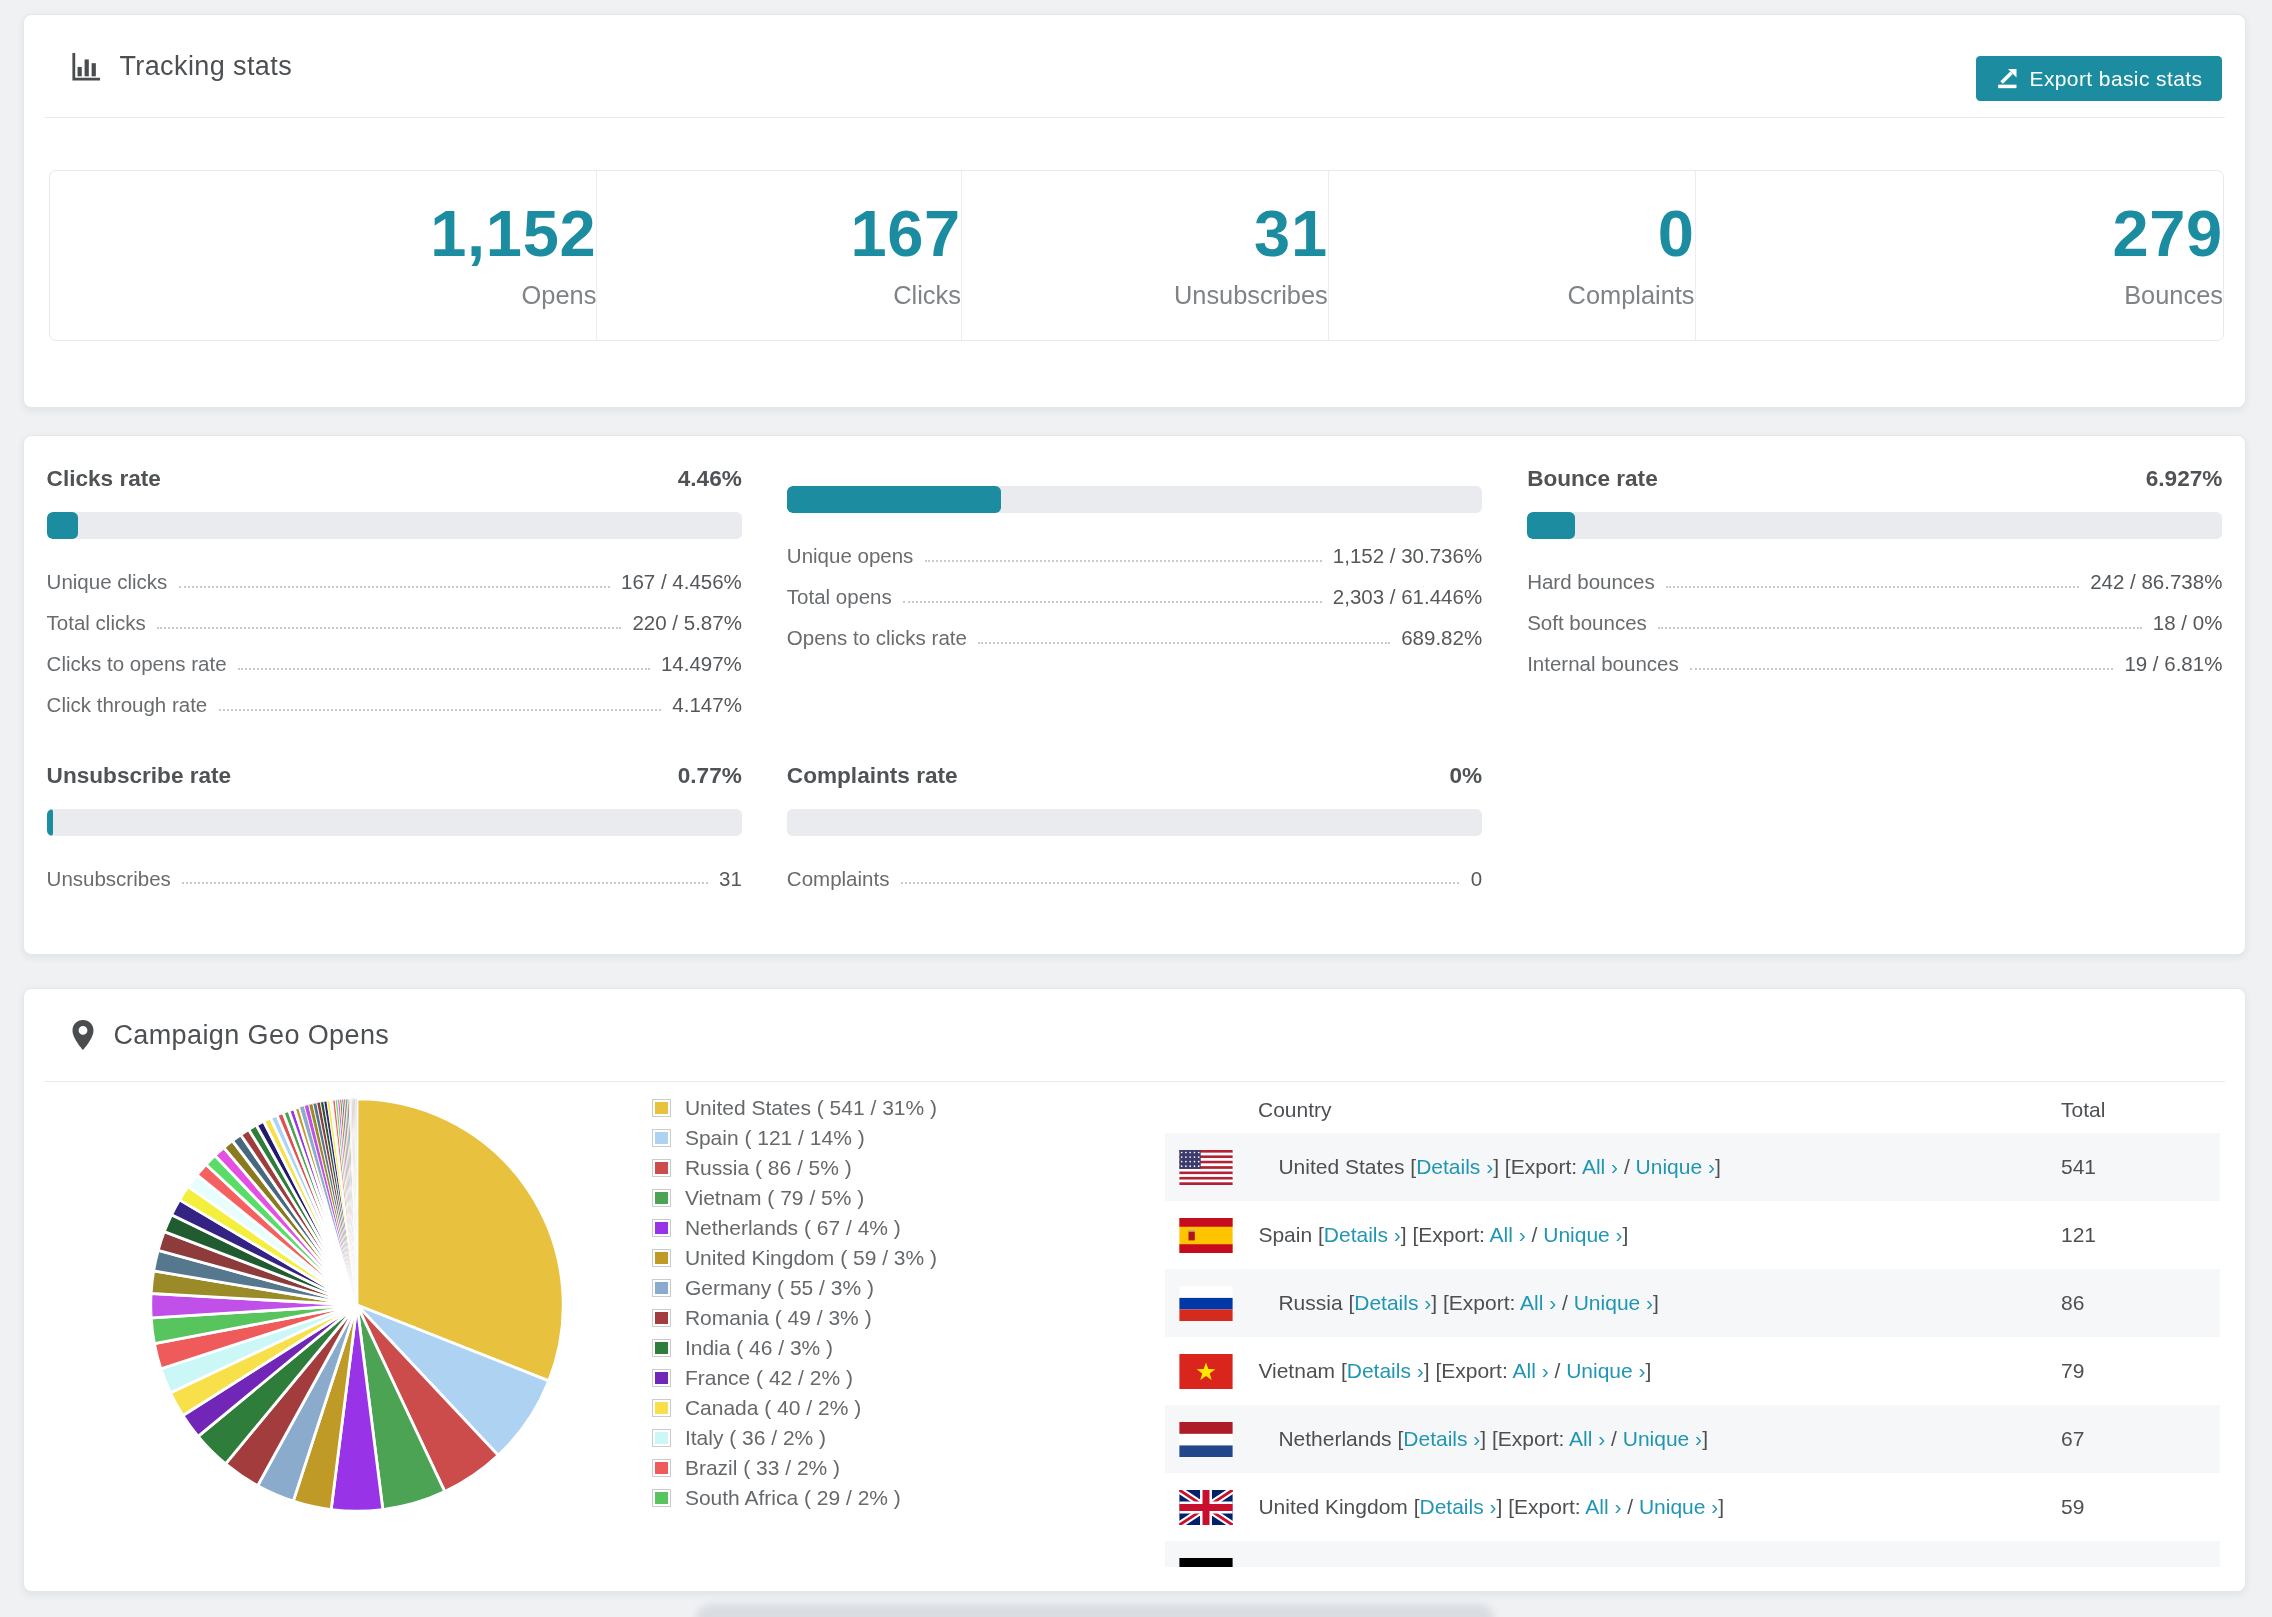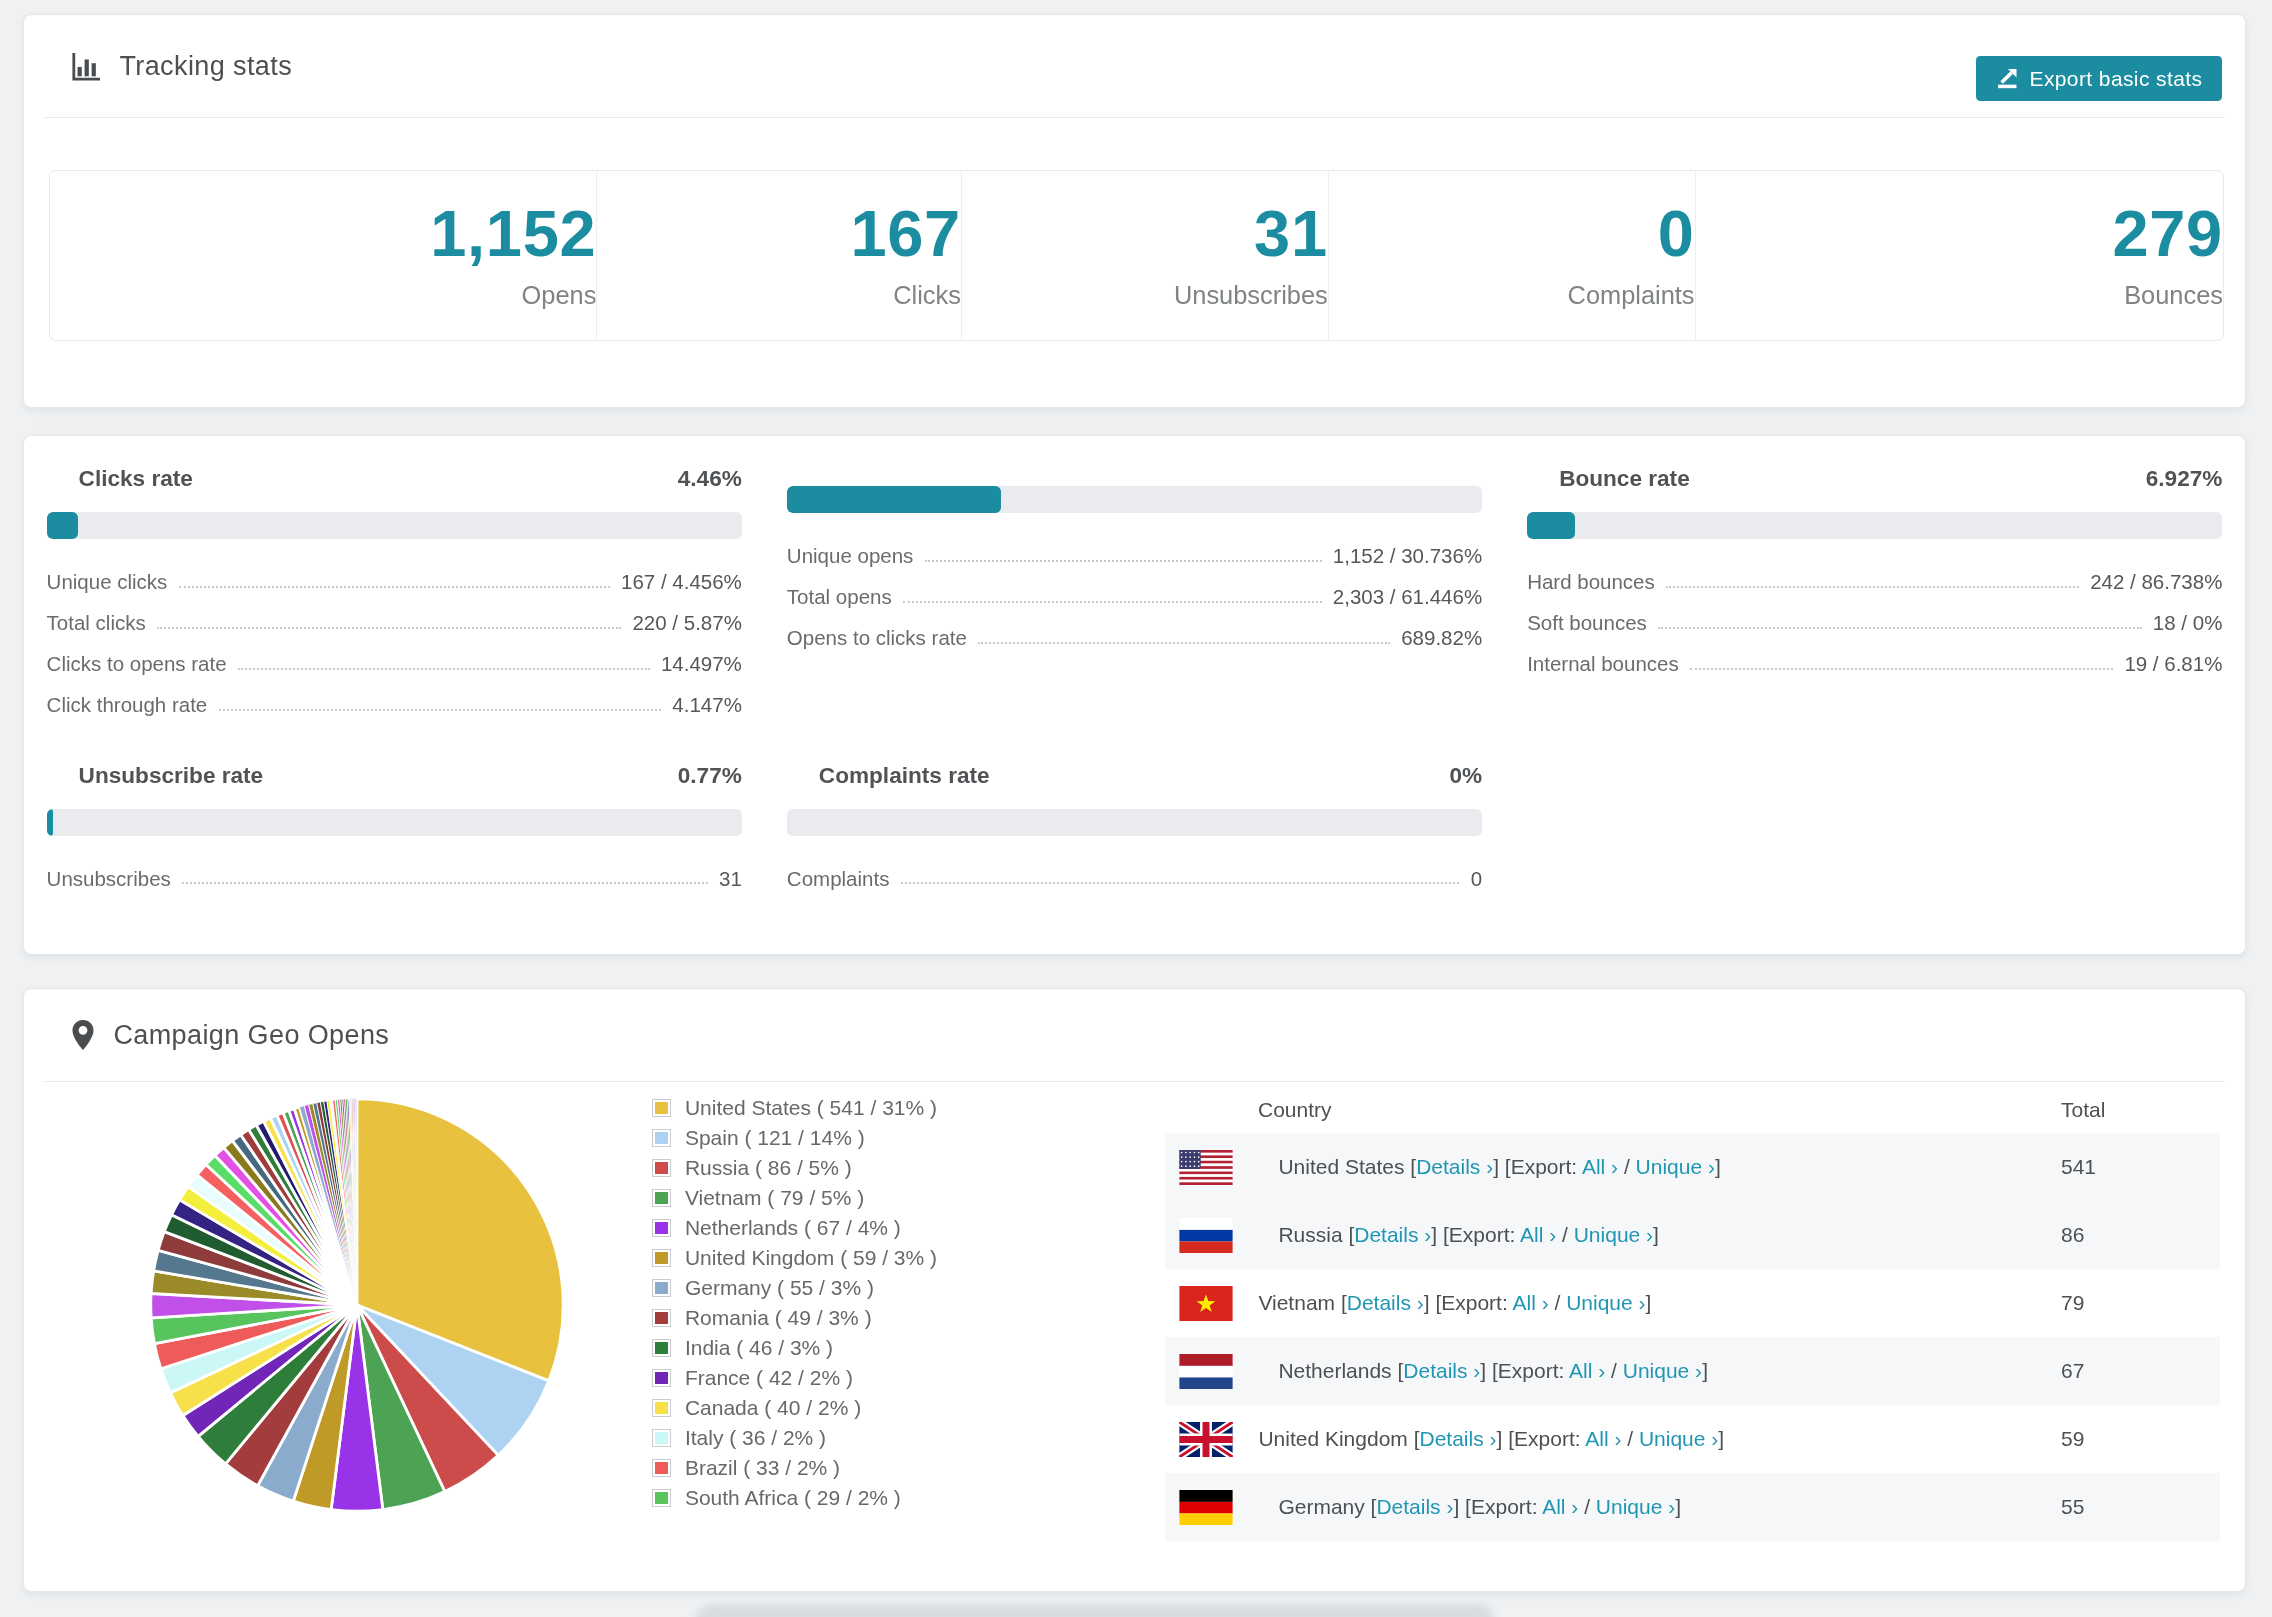--- a/index.html
+++ b/index.html
@@ -25,21 +25,21 @@
   .stats-row{position:absolute;left:25.4px;right:21px;top:155px;height:169px;border:1.4px solid #e7e9ec;
       border-radius:7px;display:flex;background:#fff;}
   .stat-cell{border-right:1.4px solid #ebedef;display:flex;flex-direction:column;align-items:flex-end;
       justify-content:center;box-sizing:border-box;}
   .stat-cell:last-child{border-right:none;}
   .stat-value{font-size:65px;font-weight:700;color:#1c8da1;letter-spacing:0.7px;line-height:1;}
   .stat-label{font-size:25.4px;color:#7f8386;margin-top:15.5px;}
 
   .rates-grid{display:grid;grid-template-columns:repeat(3,1fr);column-gap:45px;row-gap:44px;padding:30px 22.6px;}
   .rate-head{display:flex;justify-content:space-between;align-items:baseline;}
-  .rate-title,.rate-pct{font-size:22.6px;font-weight:700;color:#505356;margin-left:32px;}
+  .rate-title,.rate-pct{font-size:22.6px;font-weight:700;color:#505356;}
   .bar-track{margin-top:20px;height:27px;background:#e9ebee;border-radius:5.6px;position:relative;overflow:hidden;}
   .bar-fill{position:absolute;left:0;top:0;bottom:0;background:#1c8da0;border-radius:5.6px;}
   .rate-rows{margin-top:15.5px;}
   .rate-row{display:flex;align-items:flex-end;height:41px;font-size:20.5px;}
   .rr-label{color:#696c6f;white-space:nowrap;padding-bottom:1.4px;}
   .rr-dots{flex:1;border-bottom:2.1px dotted #c8cacd;margin:0 11.3px 7.8px;}
   .rr-value{color:#55585b;white-space:nowrap;padding-bottom:1.4px;}
 
   .pie{position:absolute;left:107px;top:90px;width:452px;height:452px;}
   .legend{position:absolute;left:628px;top:104px;text-align:right;}
@@ -431,20 +431,31 @@
               <circle cx="27.599999999999998" cy="16.6" r="1.2" fill="#fff"></circle>
               <circle cx="3.2" cy="23.1" r="1.2" fill="#fff"></circle>
               <circle cx="9.3" cy="23.1" r="1.2" fill="#fff"></circle>
               <circle cx="15.399999999999999" cy="23.1" r="1.2" fill="#fff"></circle>
               <circle cx="21.499999999999996" cy="23.1" r="1.2" fill="#fff"></circle>
               <circle cx="27.599999999999998" cy="23.1" r="1.2" fill="#fff"></circle>
             </svg>
             <div class="country-cell">United States [<a class="tlink">Details ›</a>] [Export: <a class="tlink">All ›</a> / <a class="tlink">Unique ›</a>]</div>
             <div class="t-total">541</div>
           </div>
+          <div class="t-row">
+            <svg viewBox="0 0 76 50" class="flag">
+              <rect x="0" y="0" width="76" height="50" fill="#ffc400"></rect>
+              <rect x="0" y="0" width="76" height="12.5" fill="#c60b1e"></rect>
+              <rect x="0" y="37.5" width="76" height="12.5" fill="#c60b1e"></rect>
+              <rect x="13" y="19" width="9" height="13" fill="#ad1519"></rect>
+              <rect x="13" y="16.5" width="9" height="3" fill="#c8b46e"></rect>
+            </svg>
+            <div class="country-cell">Spain [<a class="tlink">Details ›</a>] [Export: <a class="tlink">All ›</a> / <a class="tlink">Unique ›</a>]</div>
+            <div class="t-total">121</div>
+          </div>
           <div class="t-row striped">
             <svg viewBox="0 0 76 50" class="flag">
               <rect x="0" y="0" width="76" height="17" fill="#fff"></rect>
               <rect x="0" y="17" width="76" height="16.5" fill="#0039a6"></rect>
               <rect x="0" y="33.5" width="76" height="16.5" fill="#d52b1e"></rect>
             </svg>
             <div class="country-cell">Russia [<a class="tlink">Details ›</a>] [Export: <a class="tlink">All ›</a> / <a class="tlink">Unique ›</a>]</div>
             <div class="t-total">86</div>
           </div>
           <div class="t-row">

